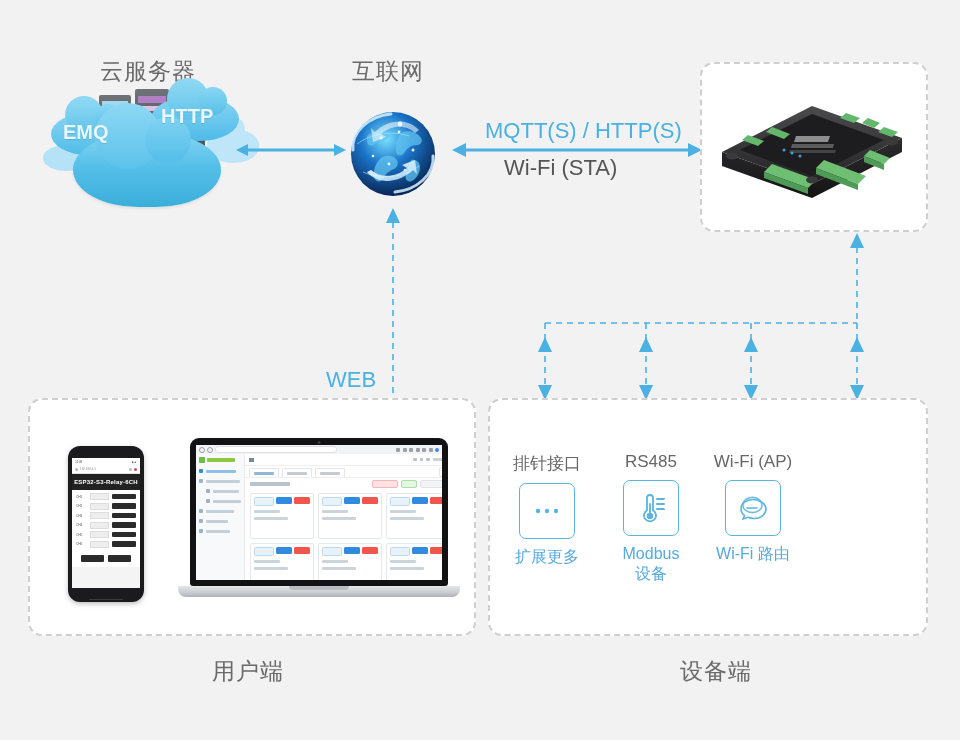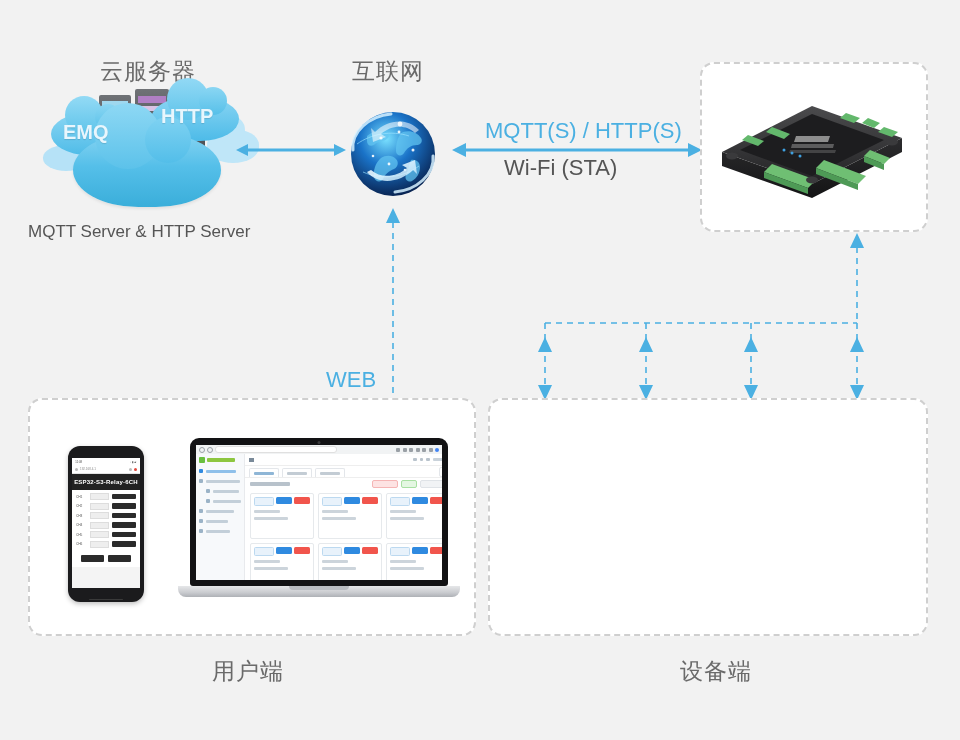--- a/index.html
+++ b/index.html
@@ -315,21 +315,20 @@
 
     <div class="cloud cloud-emq"></div>
     <div class="cloud-label lbl-emq">EMQ</div>
 
     <div class="cloud cloud-http"></div>
     <div class="cloud-label lbl-http">HTTP</div>
 
     <div class="cloud cloud-sql"></div>
   </div>
 
-  <div class="abs caption-dark" style="left:28px; top:222px;">MQTT Server &amp; HTTP Server</div>
 
   <div class="abs cn-title" style="left:352px; top:56px;">互联网</div>
 
   <div class="globe-wrap">
     <svg width="112" height="112" viewBox="0 0 112 112">
       <defs>
         <radialGradient id="gl" cx="42%" cy="32%" r="75%">
           <stop offset="0%" stop-color="#79e0ff"></stop>
           <stop offset="42%" stop-color="#1a73c8"></stop>
           <stop offset="100%" stop-color="#06173f"></stop>
@@ -683,19 +682,56 @@
 
       </div>
     </div>
     <div class="base"></div>
   </div>
 
   <div class="abs cn-title" style="left:212px; top:656px;">用户端</div>
 
   <div class="dashed-box" style="left:488px; top:398px; width:436px; height:234px;"></div>
 
-
-
+  <div class="dev-col" style="left:492px; top:452px;">
+    <div class="dev-top">排针接口</div>
+    <div class="dev-icon">
+      <svg width="30" height="10" viewBox="0 0 30 10">
+        <circle cx="6" cy="5" r="2.2" fill="#5bb4e0"></circle>
+        <circle cx="15" cy="5" r="2.2" fill="#5bb4e0"></circle>
+        <circle cx="24" cy="5" r="2.2" fill="#5bb4e0"></circle>
+      </svg>
+    </div>
+    <div class="dev-bottom">扩展更多</div>
+  </div>
+
+  <div class="dev-col" style="left:596px; top:452px;">
+    <div class="dev-top">RS485</div>
+    <div class="dev-icon">
+      <svg width="34" height="34" viewBox="0 0 34 34" fill="none" stroke="#5bb4e0" stroke-width="1.8" stroke-linecap="round">
+        <path d="M13 7a3 3 0 0 1 6 0v12.2a6 6 0 1 1-6 0z"></path>
+        <circle cx="16" cy="25" r="3.3" fill="#5bb4e0" stroke="none"></circle>
+        <line x1="16" y1="13" x2="16" y2="23"></line>
+        <line x1="23" y1="8" x2="30" y2="8"></line>
+        <line x1="23" y1="13" x2="30" y2="13"></line>
+        <line x1="23" y1="18" x2="30" y2="18"></line>
+      </svg>
+    </div>
+    <div class="dev-bottom">Modbus
+设备</div>
+  </div>
+
+  <div class="dev-col" style="left:698px; top:452px;">
+    <div class="dev-top">Wi-Fi (AP)</div>
+    <div class="dev-icon">
+      <svg width="36" height="30" viewBox="0 0 36 30" fill="none" stroke="#5bb4e0" stroke-width="1.6" stroke-linecap="round">
+        <path d="M29 15c0 5.5-5.6 9.5-12 9.5-2.1 0-4.1-.4-5.8-1.2L6 25l1.6-3.4C5.2 19.9 4 17.6 4 15 4 9.5 9.6 5.5 16 5.5S29 9.5 29 15z" transform="translate(2,1)"></path>
+        <path d="M26 11c0 4.4-4.5 7.6-9.6 7.6S6.8 15.4 6.8 11 11.3 3.4 16.4 3.4 26 6.6 26 11z" transform="translate(1,1)" opacity=".85"></path>
+        <line x1="12" y1="15" x2="22" y2="15"></line>
+      </svg>
+    </div>
+    <div class="dev-bottom">Wi-Fi 路由</div>
+  </div>
 
 
   <div class="abs cn-title" style="left:680px; top:656px;">设备端</div>
 
 </div>
 
 </body></html>

